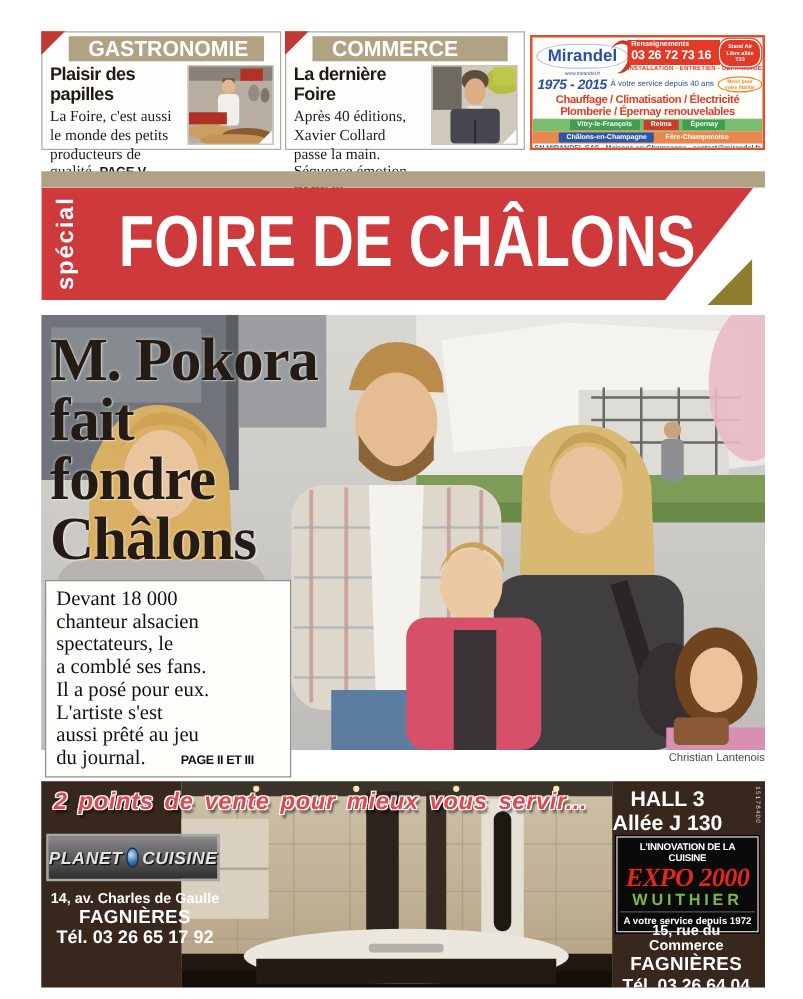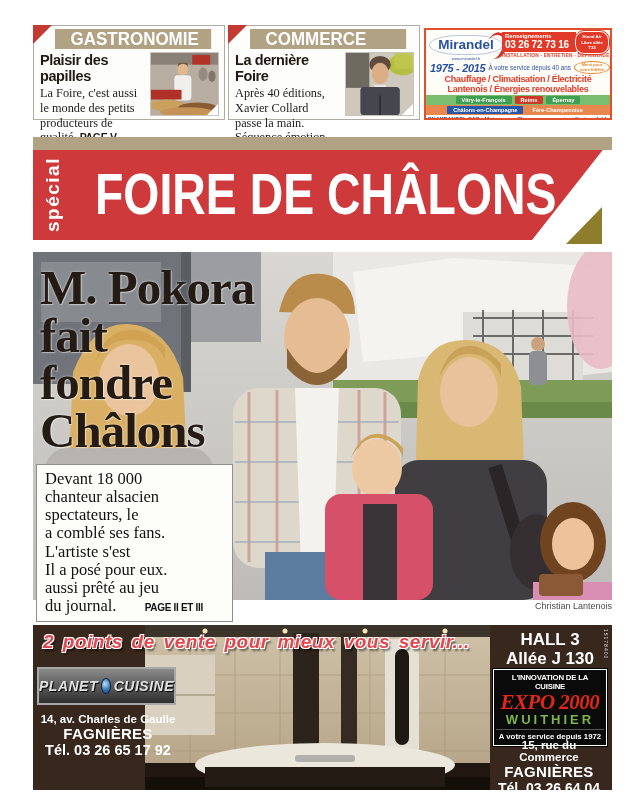--- a/index.html
+++ b/index.html
@@ -98,21 +98,21 @@
     background:linear-gradient(#8a8a8a, #2e2e2e); border:2px solid #a8a8a8;
     display:flex; align-items:center; justify-content:center; gap:3px;text-align:right; }
   .pc-word { font-size:14px; font-weight:700; font-style:italic; color:#e2e2e2; letter-spacing:.5px;
     text-shadow:1px 1px 1px #000; }
   .pc-globe { width:16px; height:16px; border-radius:50%;
     background:radial-gradient(circle at 35% 35%, #bfe0f5, #3a78b5 55%, #1c3f6e); border:1px solid #0f2a4d; }
   .pc-addr { position:absolute; left:0; top:88px; width:150px; text-align:center; color:#fff; z-index:2; }
   .pc-addr .l1 { font-size:11.5px; font-weight:700; }
   .pc-addr .l2 { font-size:15px; font-weight:700; letter-spacing:.3px; }
   .pc-addr .l3 { font-size:14.5px; font-weight:700; }
-  .hall { position:absolute; right:3px; top:5px; width:118px; text-align:center; color:#fff;
+  .hall { position:absolute; right:19px; top:5px; width:118px; text-align:center; color:#fff;
     font-weight:700; font-size:17px; line-height:1.12; z-index:3; }
   .expo-box { position:absolute; right:5px; top:44px; width:114px; background:#0a0a0a; border:1px solid #fff;
     outline:1px solid #000; text-align:center; padding:3px 2px 4px; z-index:3; }
   .expo-t1 { font-size:7.8px; font-weight:700; color:#fff; letter-spacing:-0.2px;text-align:center; }
   .expo-name { font-family:"Liberation Serif", serif; font-style:italic; font-weight:700;
     font-size:21px; color:#e02818; line-height:1.05; letter-spacing:-0.5px; }
   .expo-sub { font-size:13px; font-weight:700; color:#7ab648; letter-spacing:3px; line-height:1.1; }
   .expo-t2 { font-size:7.8px; font-weight:700; color:#fff; margin-top:2px; border-top:1px solid #555; padding-top:2px; }
   .store2 { position:absolute; right:5px; top:114px; width:116px; text-align:center; color:#fff; z-index:3; }
   .store2 .l1 { font-size:11.5px; font-weight:700; }
@@ -192,21 +192,21 @@
       <div class="mr-stand">Stand Air Libre allée T33</div>
       <div class="mr-services">INSTALLATION - ENTRETIEN - DÉPANNAGE</div>
     </div>
     <div class="mr-years">
       <span class="yrs">1975 - 2015</span>
       <span class="tag">À votre service depuis 40 ans</span>
       <span class="mr-stamp">Merci pour votre fidélité</span>
     </div>
     <div class="mr-act">
       <div>Chauffage / Climatisation / Électricité</div>
-      <div>Lantenois / Énergies renouvelables</div>
+      <div>Plomberie / Épernay renouvelables</div>
     </div>
     <div class="mr-chips r1">
       <span class="chip green">Vitry-le-François</span>
       <span class="chip red">Reims</span>
       <span class="chip green">Épernay</span>
     </div>
     <div class="mr-chips r2">
       <span class="chip blue">Châlons-en-Champagne</span>
       <span class="chip orange">Fère-Champenoise</span>
     </div>
@@ -296,22 +296,22 @@
     <div>fait</div>
     <div>fondre</div>
     <div>Châlons</div>
   </div>
 
   <div class="summary">
     <div>Devant 18 000</div>
     <div>chanteur alsacien</div>
     <div>spectateurs, le</div>
     <div>a comblé ses fans.</div>
+    <div>Il a posé pour eux.</div>
     <div>L'artiste s'est</div>
-    <div>Il a posé pour eux.</div>
     <div>aussi prêté au jeu</div>
     <div><span>du journal.</span>
       <span class="pageref">PAGE II ET III</span></div>
   </div>
 
   <div class="credit">Christian Lantenois</div>
 
   <div class="bottom-ad">
     <div class="kitchen">
       <svg viewBox="0 0 345 165" preserveAspectRatio="none">

